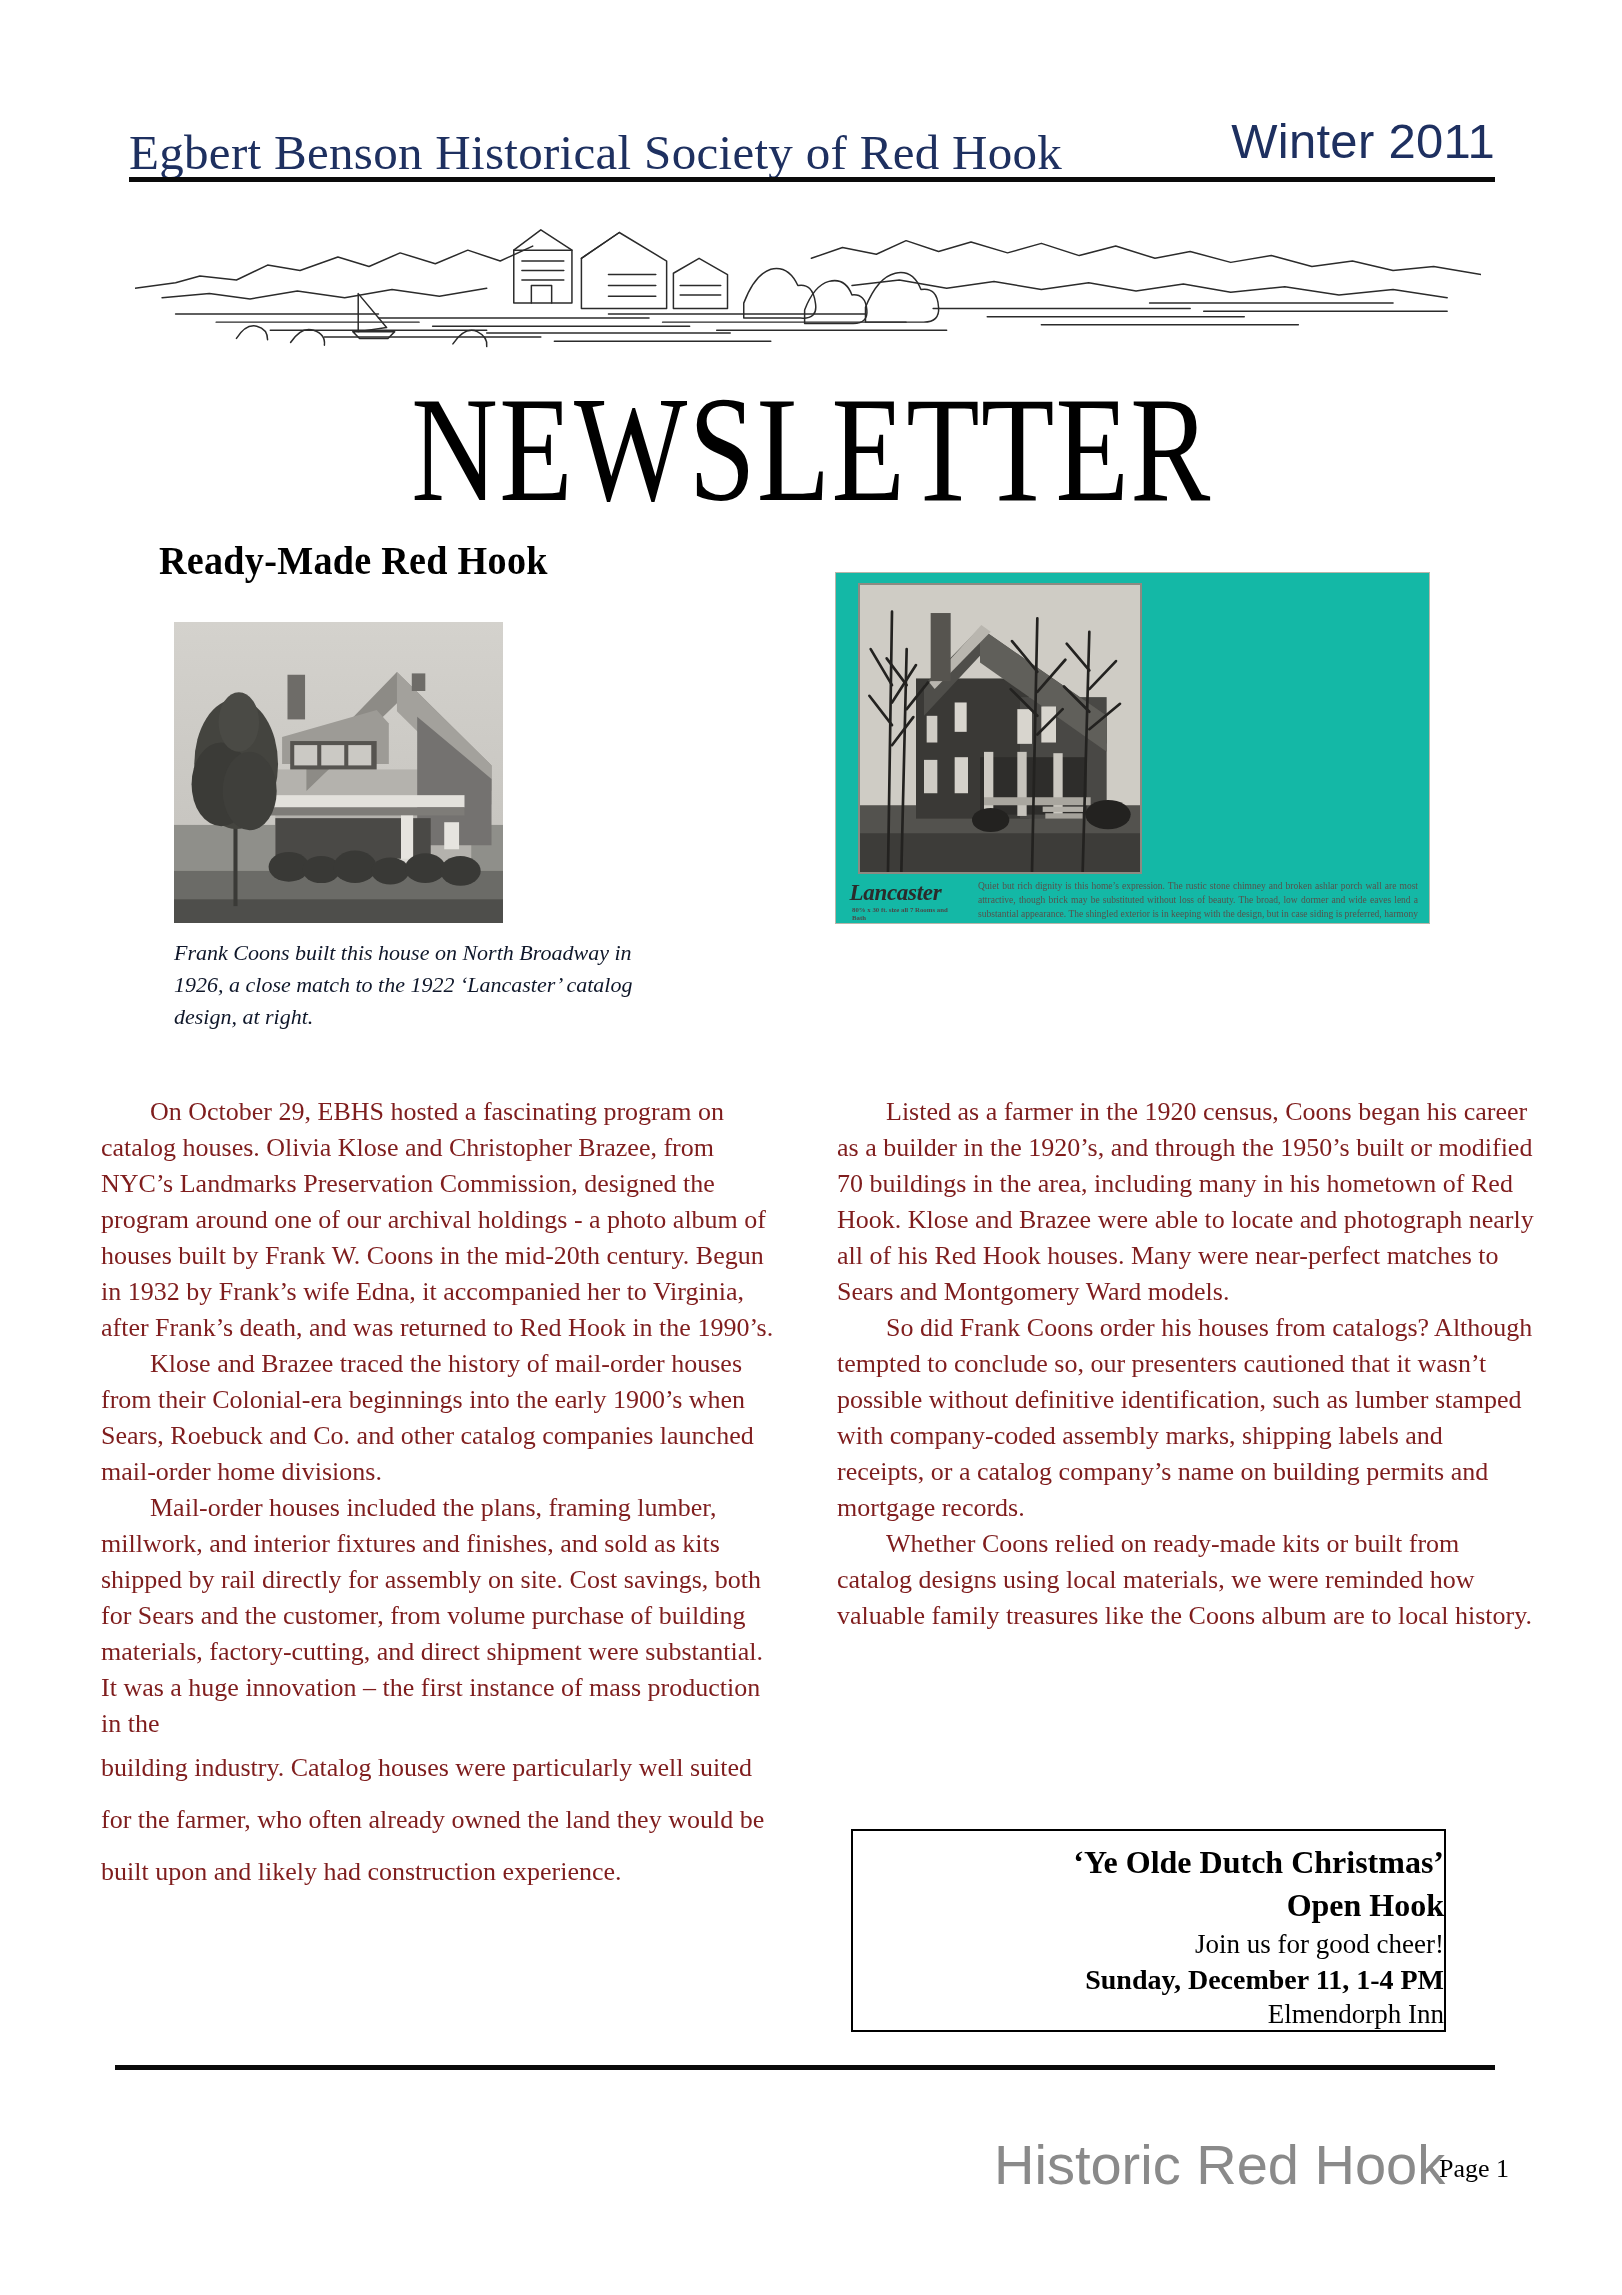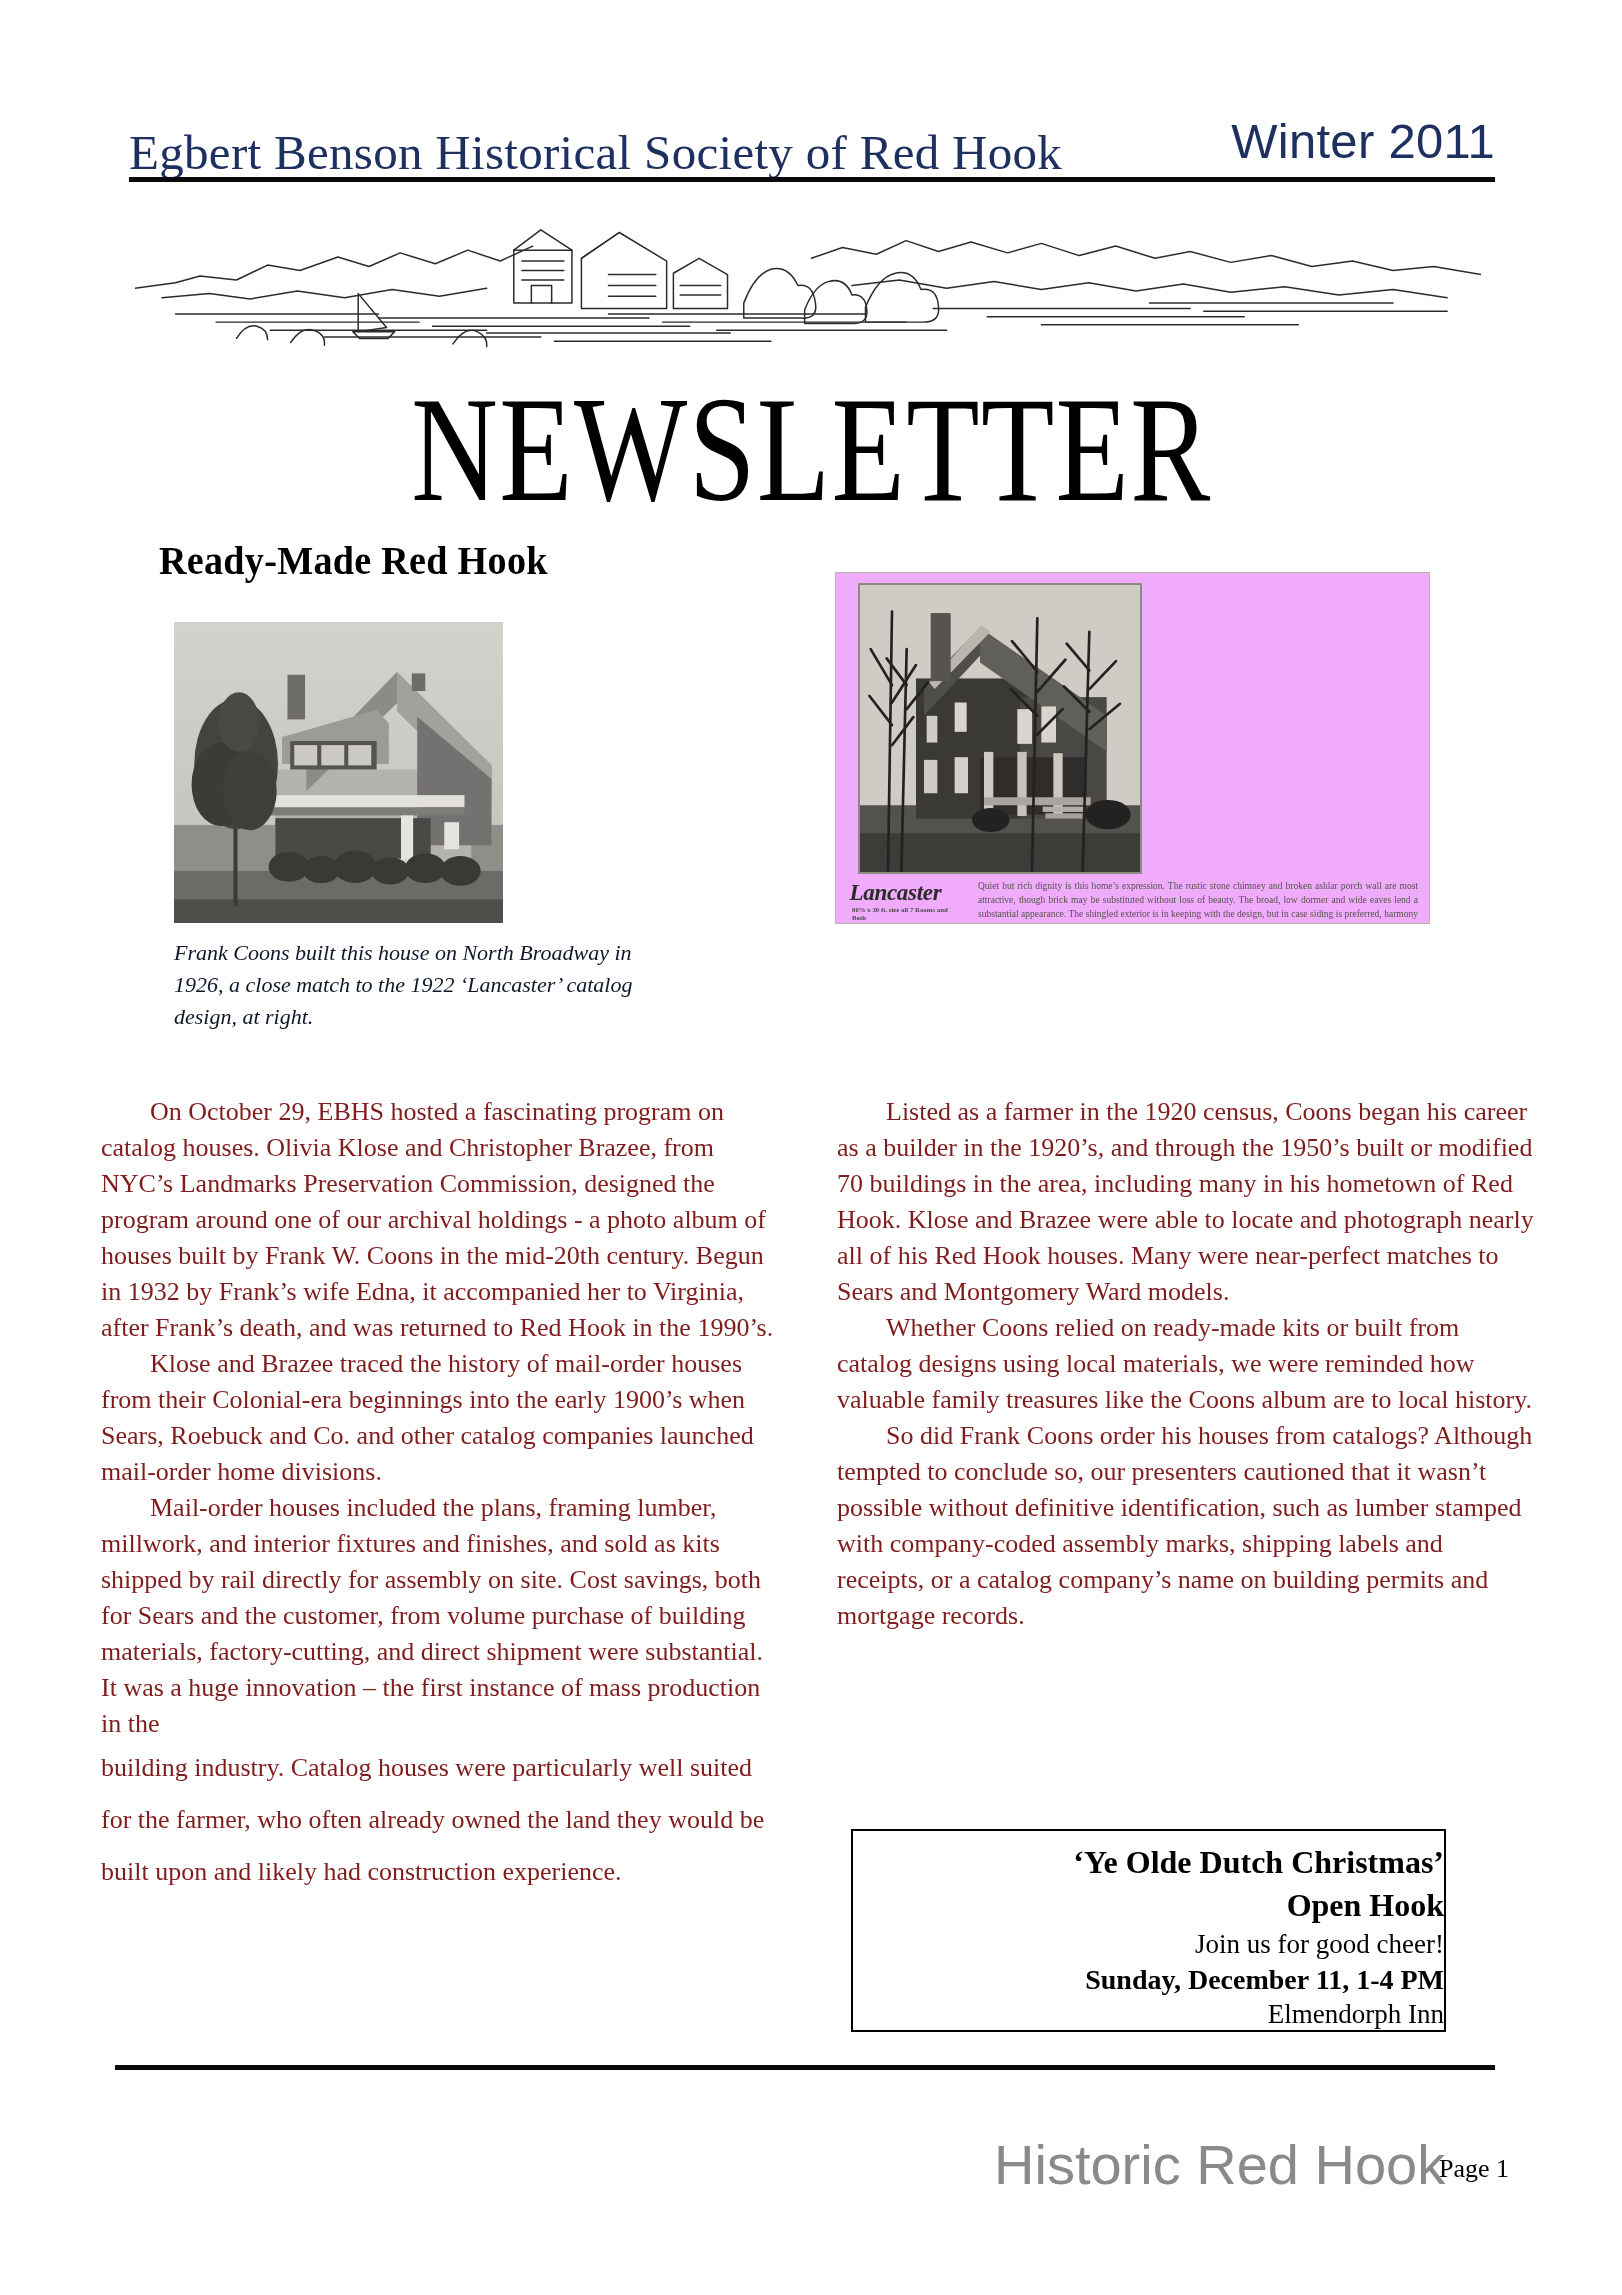--- a/index.html
+++ b/index.html
@@ -128,21 +128,21 @@
     color: #0f172a;
   }
 
   
   .catalog {
     position: absolute;
     left: 835px;
     top: 572px;
     width: 595px;
     height: 352px;
-    background: #f0abfc;
+    background: #14b8a6;
     border: 0.7px solid #b9b5aa;
     box-sizing: border-box;
     overflow: hidden;
   }
   .catalog-photo {
     position: absolute;
     left: 21.6px;
     top: 9.5px;
     width: 284px;
     height: 291px;
@@ -471,22 +471,22 @@
 
   <div class="col col-left">
     <p>On October 29, EBHS hosted a fascinating program on catalog houses. Olivia Klose and Christopher Brazee, from NYC’s Landmarks Preservation Commission, designed the program around one of our archival holdings - a photo album of houses built by Frank W. Coons in the mid-20th century. Begun in 1932 by Frank’s wife Edna, it accompanied her to Virginia, after Frank’s death, and was returned to Red Hook in the 1990’s.</p>
     <p>Klose and Brazee traced the history of mail-order houses from their Colonial-era beginnings into the early 1900’s when Sears, Roebuck and Co. and other catalog companies launched mail-order home divisions.</p>
     <p>Mail-order houses included the plans, framing lumber, millwork, and interior fixtures and finishes, and sold as kits shipped by rail directly for assembly on site. Cost savings, both for Sears and the customer, from volume purchase of building materials, factory-cutting, and direct shipment were substantial.  It was a huge innovation – the first instance of mass production in the</p>
     <p class="loose" style="text-indent:0">building industry. Catalog houses were particularly well suited for the farmer, who often already owned the land they would be built upon and likely had construction experience.</p>
   </div>
 
   <div class="col col-right">
     <p>Listed as a farmer in the 1920 census, Coons began his career as a builder in the 1920’s, and through the 1950’s built or modified 70 buildings in the area, including many in his hometown of Red Hook. Klose and Brazee were able to locate and photograph nearly all of his Red Hook houses. Many were near-perfect matches to Sears and Montgomery Ward models.</p>
+    <p>So did Frank Coons order his houses from catalogs? Although tempted to conclude so, our presenters cautioned that it wasn’t possible without definitive identification, such as lumber stamped with company-coded assembly marks, shipping labels and receipts, or a catalog company’s name on building permits and mortgage records.</p>
     <p>Whether Coons relied on ready-made kits or built from catalog designs using local materials, we were reminded how valuable family treasures like the Coons album are to local history.</p>
-    <p>So did Frank Coons order his houses from catalogs? Although tempted to conclude so, our presenters cautioned that it wasn’t possible without definitive identification, such as lumber stamped with company-coded assembly marks, shipping labels and receipts, or a catalog company’s name on building permits and mortgage records.</p>
   </div>
 
   <div class="event-box">
     <div class="event-line1">‘Ye Olde Dutch Christmas’</div>
     <div class="event-line2">Open Hook</div>
     <div class="event-sub">Join us for good cheer!</div>
     <div class="event-when">Sunday, December 11, 1-4 PM</div>
     <div class="event-where">Elmendorph Inn</div>
   </div>
 

